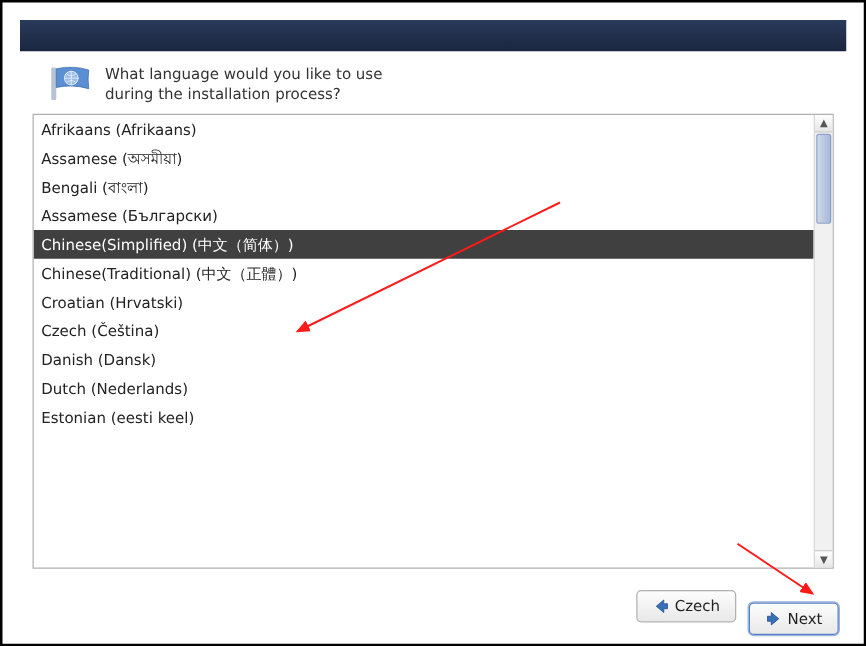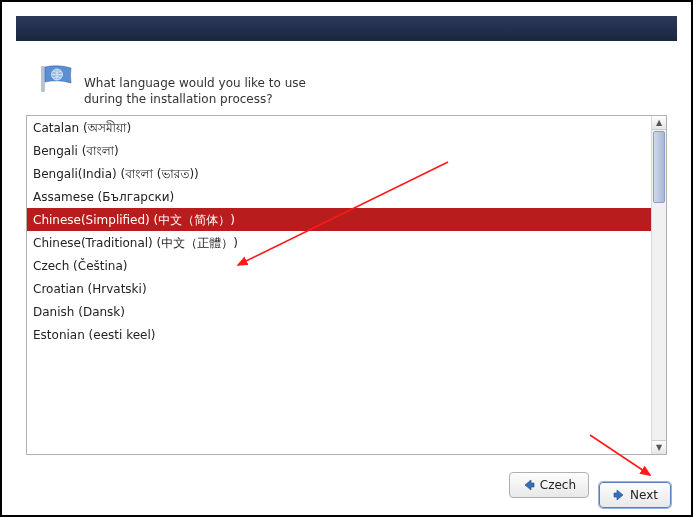--- a/index.html
+++ b/index.html
@@ -30,21 +30,20 @@
   }
   .flag-icon {
     width: 34px; height: 28px;
     flex-shrink: 0;
   }
   .prompt {
     color: #333;
     line-height: 1.35;
     font-size: 12px;
     max-width: 260px;
-    margin-top: 24px;
   }
   .list-frame {
     flex: 1;
     margin: 0 24px 10px 24px;
     border: 1px solid #b0b0b0;
     display: flex;
     background: #fff;
     overflow: hidden;
   }
   .list {
@@ -53,21 +52,21 @@
   }
   .list-item {
     padding: 2.5px 6px;
     color: #222;
     font-size: 12px;
     line-height: 1.5;
     cursor: default;
     white-space: nowrap;
   }
   .list-item.selected {
-    background: #b91c1c;
+    background: #404040;
     color: #fff;
   }
   .scrollbar {
     width: 15px;
     background: #f1f1f1;
     border-left: 1px solid #d8d8d8;
     position: relative;
   }
   .scroll-btn {
     height: 14px;
@@ -123,29 +122,30 @@
         <path d="M5 2 Q18 -1 31 3 Q30 10 31 18 Q18 14 5 17 Z" fill="#5b8fd4" stroke="#2a5a9a" stroke-width="0.5"></path>
         <circle cx="17" cy="9.5" r="5.5" fill="#9abce8" stroke="#fff" stroke-width="0.6"></circle>
         <path d="M12 9.5 h11 M17 4 v11 M13 6 q4 3 8 0 M13 13 q4 -3 8 0" stroke="#fff" stroke-width="0.5" fill="none"></path>
       </svg>
     </span>
     <div class="prompt">What language would you like to use during the installation process?</div>
   </div>
 
   <div class="list-frame">
     <div class="list" id="lang-list">
-        <div class="list-item">Catalan (অসমীয়া)</div>
+        <div class="list-item">Afrikaans (Afrikaans)</div>
+        <div class="list-item">Assamese (অসমীয়া)</div>
         <div class="list-item">Bengali (বাংলা)</div>
-        <div class="list-item">Bengali(India) (বাংলা (ভারত))</div>
         <div class="list-item">Assamese (Български)</div>
         <div class="list-item selected">Chinese(Simplified) (中文（简体）)</div>
         <div class="list-item">Chinese(Traditional) (中文（正體）)</div>
+        <div class="list-item">Croatian (Hrvatski)</div>
         <div class="list-item">Czech (Čeština)</div>
-        <div class="list-item">Croatian (Hrvatski)</div>
         <div class="list-item">Danish (Dansk)</div>
+        <div class="list-item">Dutch (Nederlands)</div>
         <div class="list-item">Estonian (eesti keel)</div>
       </div>
     <div class="scrollbar">
       <div class="scroll-btn">▲</div>
       <div class="scroll-thumb"></div>
       <div class="scroll-btn bottom">▼</div>
     </div>
   </div>
 
   <div class="button-bar">

